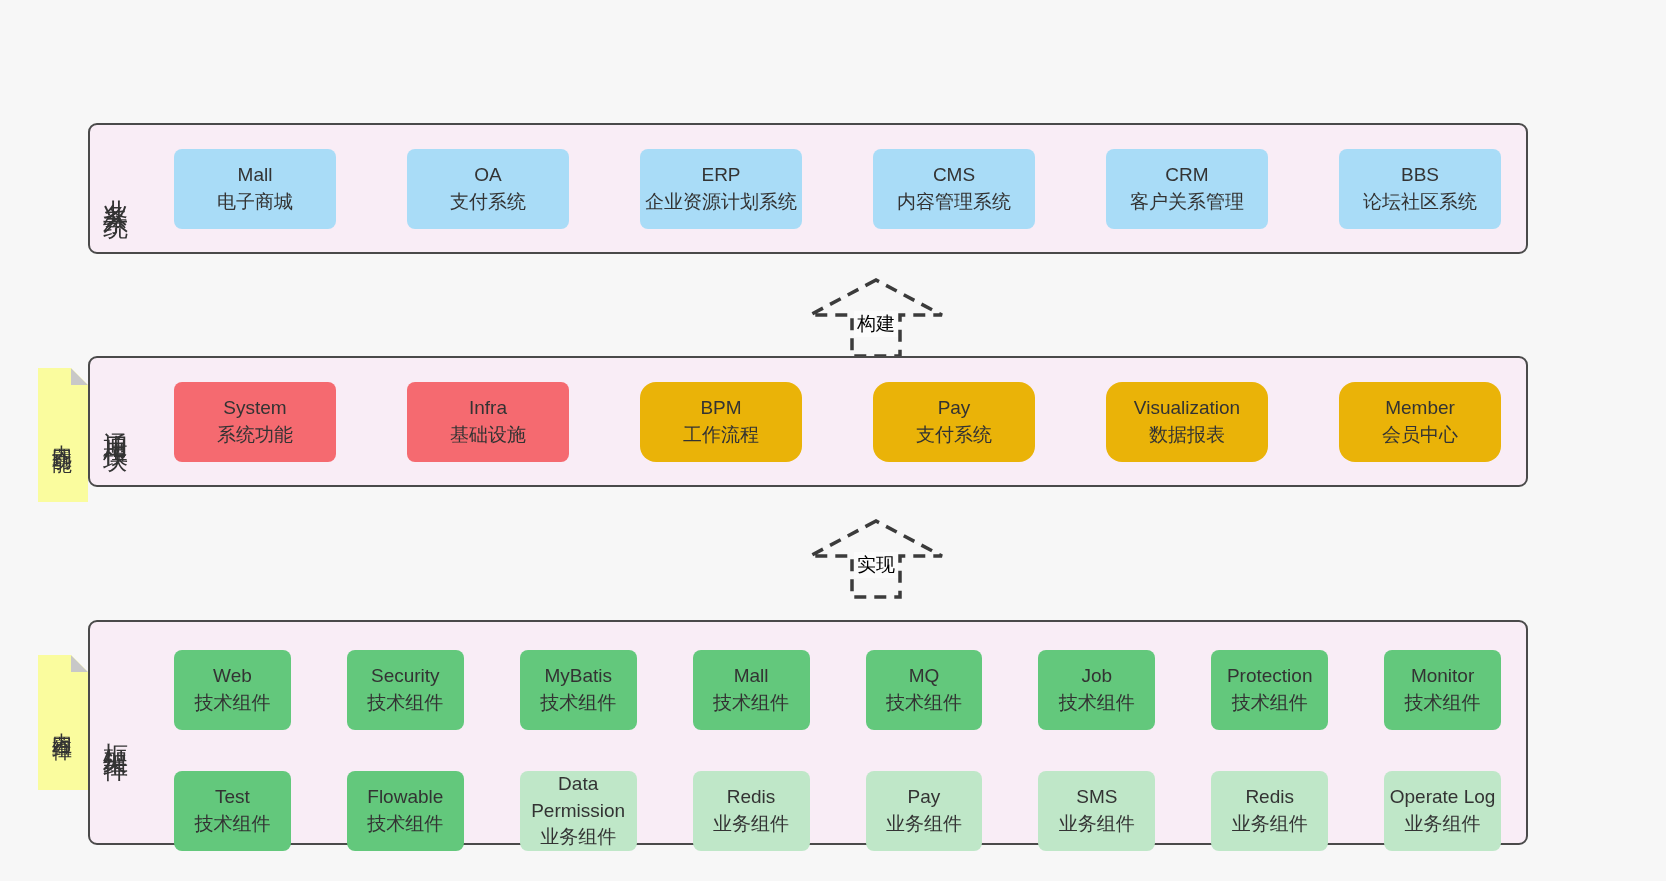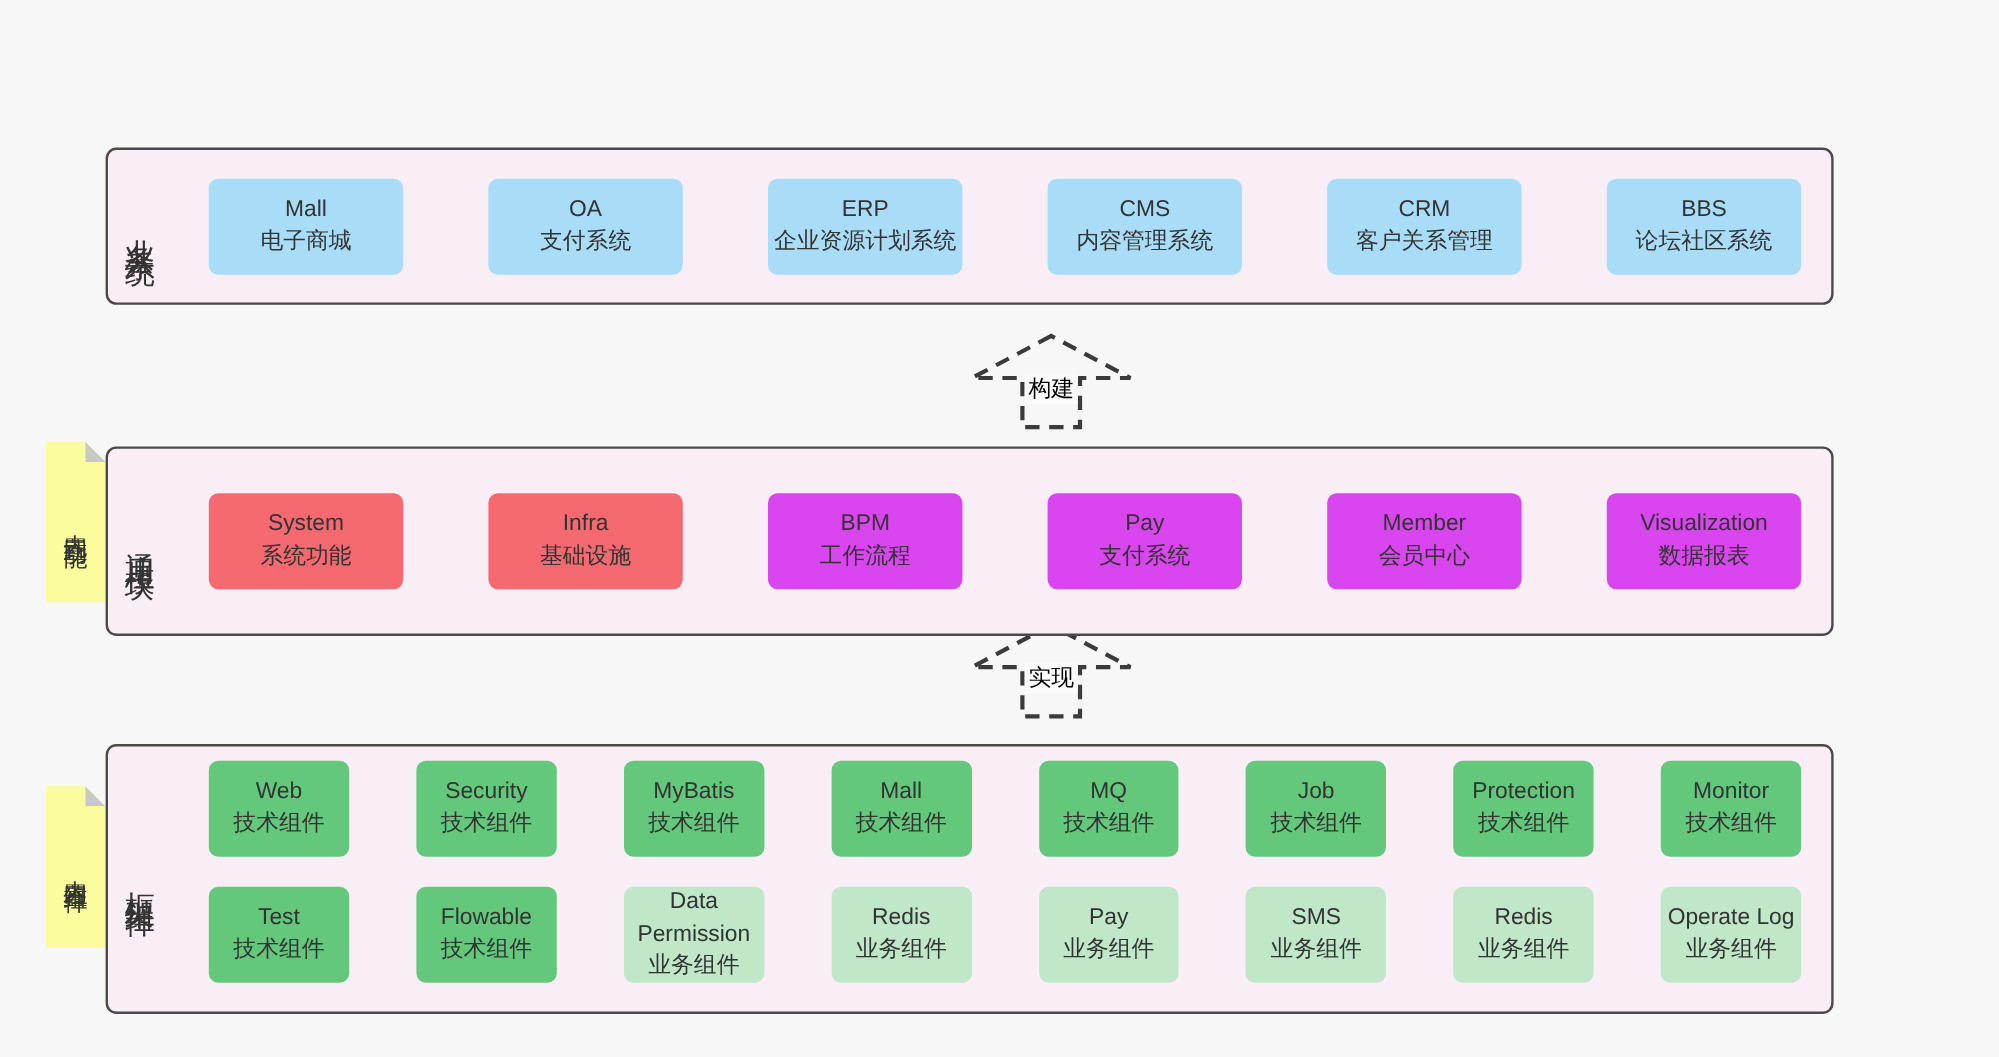--- a/index.html
+++ b/index.html
@@ -18,21 +18,21 @@
   .section{
     position:absolute;
     left:88px;width:1440px;
     background:#f9edf6;
     border:2px solid #4a4a4a;
     border-radius:9px;
     box-sizing:border-box;
     z-index:2;
   }
   .sec-business{top:123px;height:131px;}
-  .sec-modules{top:372px;height:158px;}
+  .sec-modules{top:356px;height:131px;}
   .sec-components{top:620px;height:225px;}
   .v-label{
     position:absolute;
     left:10px;top:0;bottom:0;
     display:flex;align-items:center;justify-content:center;
     writing-mode:vertical-rl;
     text-orientation:upright;
     font-size:25px;
     letter-spacing:5px;
     color:#333;
@@ -41,40 +41,40 @@
   .boxes{
     position:absolute;
     left:60px;right:25px;top:0;bottom:0;
     display:flex;
     gap:47px;
     align-items:center;
   }
   .boxes .box{flex:1;height:80px;}
   .grid{
     position:absolute;
-    left:60px;right:25px;top:12px;
-    display:flex;flex-direction:column;gap:25px;
+    left:60px;right:25px;top:28px;
+    display:flex;flex-direction:column;gap:41px;
   }
   .grid .row{display:flex;gap:32px;}
   .grid .box{flex:1;height:80px;}
   .box{
     border-radius:8px;
     display:flex;flex-direction:column;
     align-items:center;justify-content:center;
     text-align:center;
     font-size:19px;
     line-height:1.4;
     color:#333;
     padding:2px 4px;
     box-sizing:border-box;
     margin-left:24px;
   }
   .blue{background:#a9dcf7;}
   .red{background:#f56a70;}
-  .pink{background:#d946ef;}
+  .pink{background:#eab308;border-radius:16px;}
   .green{background:#63c87c;}
   .light-green{background:#bfe7c8;}
   
   .arrow{
     position:absolute;
     width:140px;height:82px;
     z-index:1;
   }
   .arrow-1{left:806px;top:277px;}
   .arrow-2{left:806px;top:518px;}
@@ -175,26 +175,26 @@
       </div>
       <div class="box pink">
         <span>BPM</span>
         <span>工作流程</span>
       </div>
       <div class="box pink">
         <span>Pay</span>
         <span>支付系统</span>
       </div>
       <div class="box pink">
+        <span>Visualization</span>
+        <span>数据报表</span>
+      </div>
+      <div class="box pink">
         <span>Member</span>
         <span>会员中心</span>
-      </div>
-      <div class="box pink">
-        <span>Visualization</span>
-        <span>数据报表</span>
       </div>
     </div>
   </div>
 
   <div class="arrow arrow-2">
     <svg width="140" height="82" viewBox="0 0 140 82">
       <path d="M70 3 L4 38 L46 38 L46 79 L94 79 L94 38 L136 38 Z" fill="none" stroke="#3b3b3b" stroke-width="3.5" stroke-dasharray="12 8"></path>
     </svg>
     <span class="arrow-label">实现</span>
   </div>

